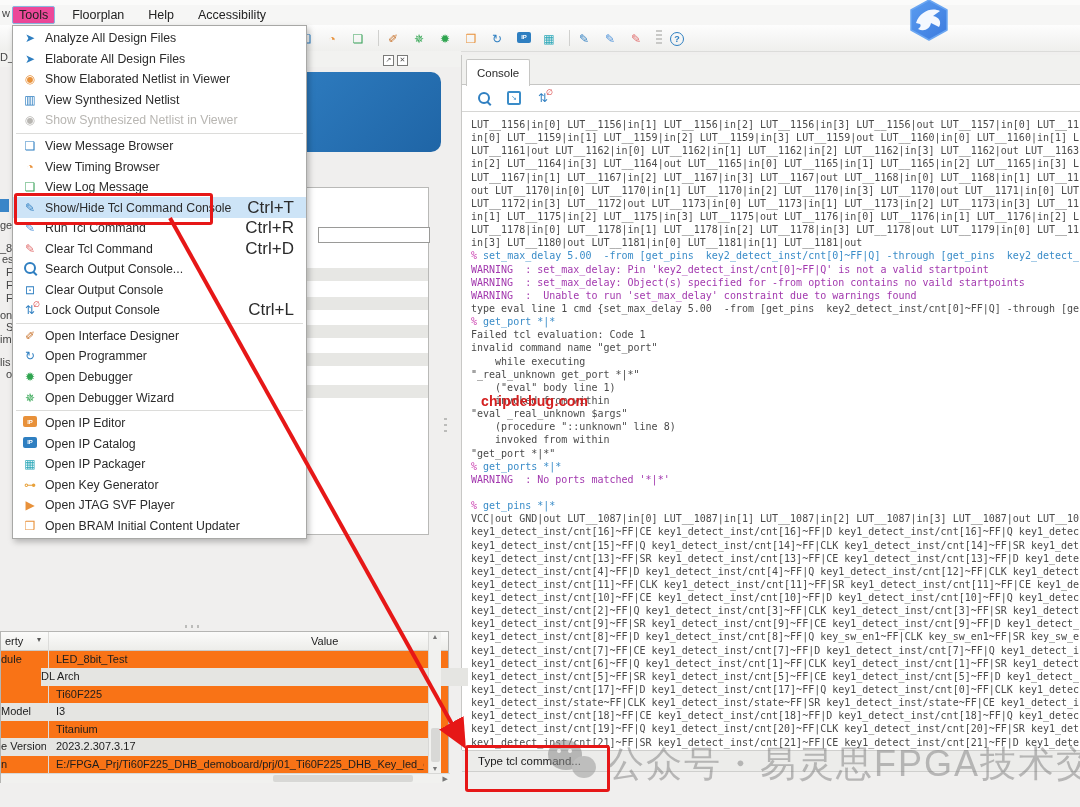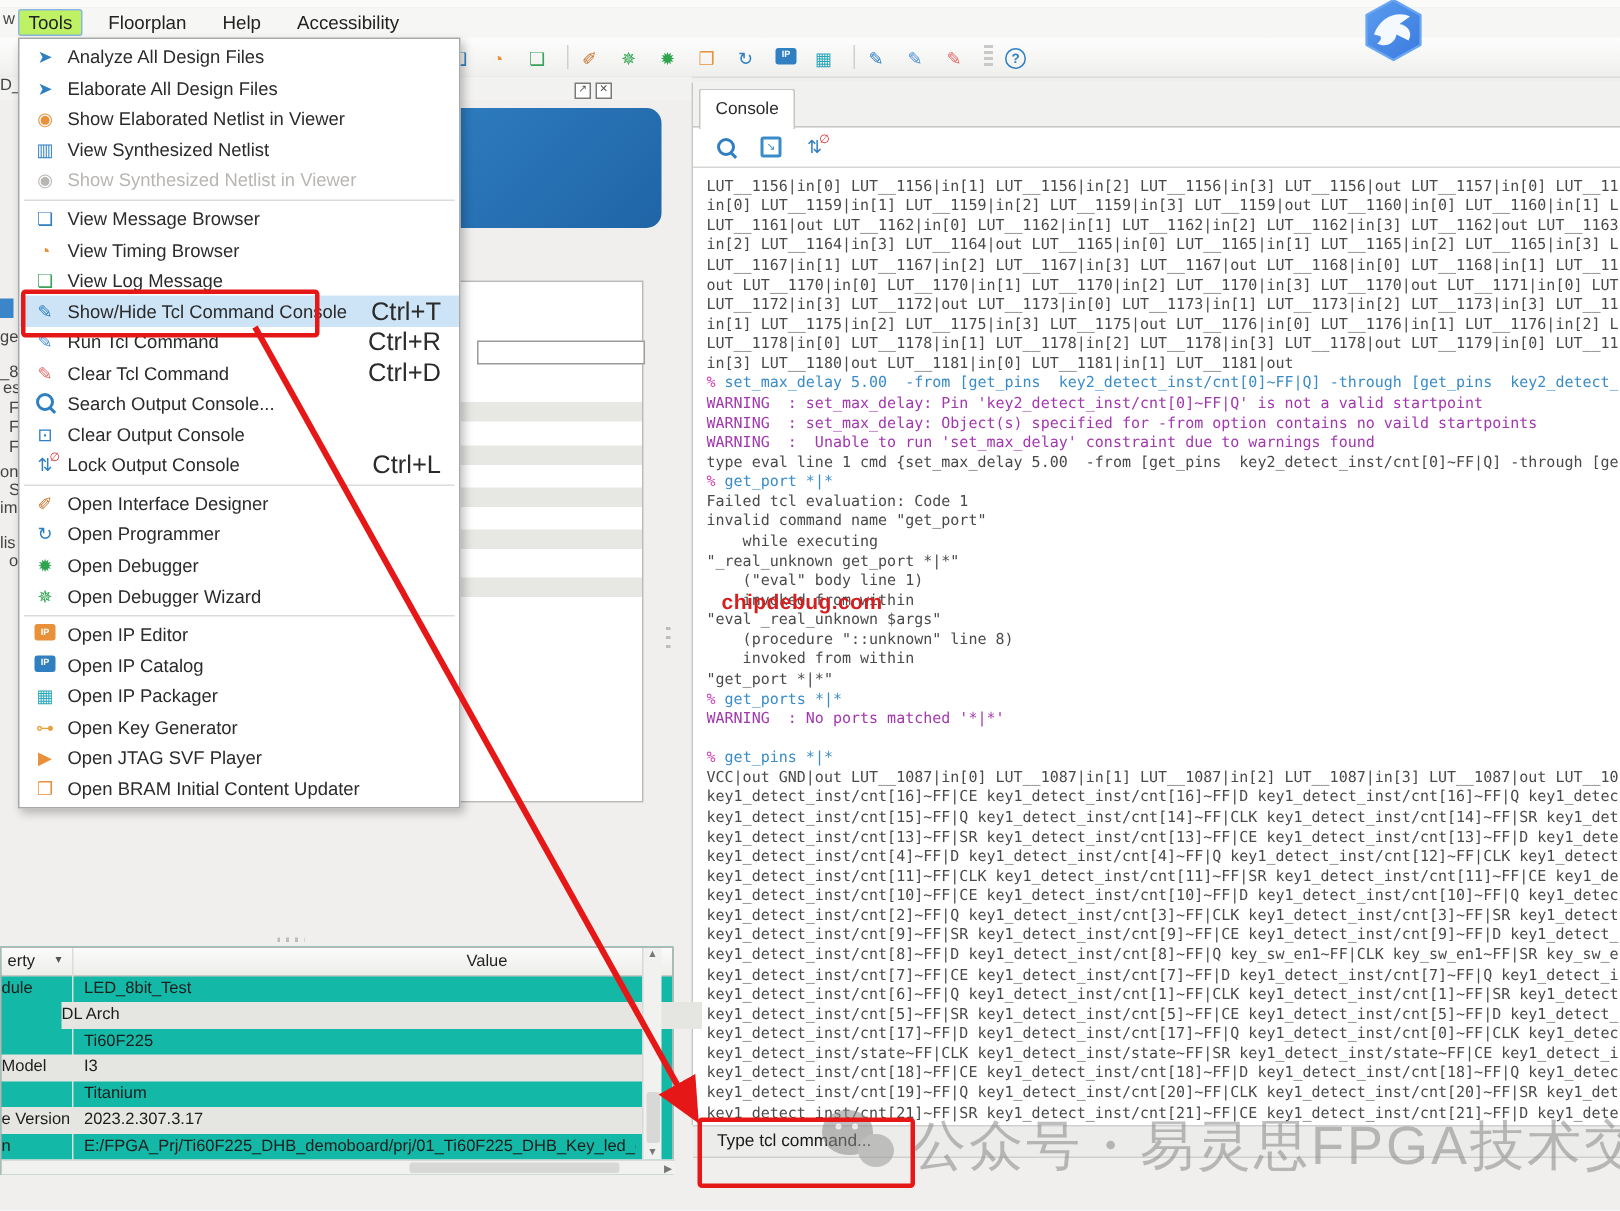--- a/index.html
+++ b/index.html
@@ -4,21 +4,21 @@
 <style>
   html,body{margin:0;padding:0;}
   .screen{position:relative;width:1080px;height:807px;background:#f0efee;overflow:hidden;
           font-family:"Liberation Sans",sans-serif;-webkit-font-smoothing:antialiased;}
   
   .strip-top{position:absolute;left:0;top:0;width:1080px;height:5px;background:#fbfbfa;border-bottom:1px solid #e6e6e4;}
   .menubar{position:absolute;left:0;top:5px;width:1080px;height:20px;background:#f6f6f5;display:flex;align-items:center;}
   .mb-frag{position:absolute;left:2px;top:2px;font-size:12px;color:#444;}
   .mb-items{display:flex;margin-left:12px;gap:10px;}
   .mb-item{font-size:12.5px;color:#222;padding:1px 6px;border:1px solid transparent;border-radius:2px;}
-  .mb-item.active{background:#bef264;border-color:#8ab6e0;}
+  .mb-item.active{background:#ec4899;border-color:#8ab6e0;}
   .toolbar{position:absolute;left:0;top:25px;width:1080px;height:26px;
            background:linear-gradient(#fdfdfd,#efefed);border-bottom:1px solid #dcdcda;}
   .tb-icons{position:absolute;left:300px;top:27px;height:22px;display:flex;align-items:center;gap:8px;}
   .tb-ic{width:18px;text-align:center;font-size:13px;}
   .tb-sep{width:1px;height:16px;background:#d0d0ce;}
   .tb-dots{width:6px;height:16px;background:repeating-linear-gradient(#c9c9c7 0 2px,transparent 2px 4px);}
   .panelstrip{position:absolute;left:0;top:51px;width:461px;height:16px;background:#f2f2f0;}
   .float-btns{position:absolute;left:383px;top:55px;display:flex;gap:3px;}
   .fbtn{width:9px;height:9px;border:1px solid #7a7a78;font-size:7px;line-height:8px;text-align:center;color:#555;background:#fff;}
   
@@ -62,21 +62,21 @@
   
   .ic-mag{display:inline-block;width:8px;height:8px;border:2px solid currentColor;border-radius:50%;position:relative;}
   .ic-mag::after{content:"";position:absolute;width:2px;height:5px;background:currentColor;left:8px;top:7px;transform:rotate(-45deg);}
   .ic-ip{display:inline-flex;width:14px;height:11px;border-radius:2px;background:currentColor;position:relative;align-items:center;justify-content:center;}
   .ic-ip::after{content:"IP";color:#fff;font-size:6px;font-weight:bold;position:absolute;}
   .ic-lock{position:relative;font-size:12px;display:inline-block;}
   .ic-lock::after{content:"∅";position:absolute;color:#d63434;font-size:8px;right:-5px;top:-3px;}
   .ic-help{display:inline-flex;width:12px;height:12px;border:1.5px solid currentColor;border-radius:50%;align-items:center;justify-content:center;font-size:9px;font-weight:bold;}
   .ic-clear{display:inline-flex;width:10px;height:10px;border:2px solid currentColor;border-radius:2px;align-items:center;justify-content:center;font-size:7px;}
   
-  .proppanel{position:absolute;left:0;top:631px;width:449px;height:152px;background:#14b8a6;border:1px solid #b5b5b3;box-sizing:border-box;}
+  .proppanel{position:absolute;left:0;top:631px;width:449px;height:152px;background:#f97316;border:1px solid #b5b5b3;box-sizing:border-box;}
   .phead{position:absolute;left:0;top:0;width:100%;height:19px;background:linear-gradient(#fbfbfa,#ededea);border-bottom:1px solid #c9c9c7;box-sizing:border-box;}
   .phead .pcol{position:absolute;left:4px;top:3px;font-size:11px;color:#222;}
   .phead .parr{position:absolute;left:36px;top:3px;font-size:8px;color:#555;}
   .phead .vcol{position:absolute;left:310px;top:3px;font-size:11px;color:#222;}
   .pcoldiv{position:absolute;left:47px;top:0;width:1px;height:141px;background:#dcdcda;}
   .prow{position:absolute;left:0;width:427px;height:17.45px;font-size:11px;color:#1d1d1d;}
   .prow.shaded{background:#e5e5e2;}
   .prow .pl{position:absolute;left:0;top:2px;width:45px;overflow:hidden;white-space:nowrap;}
   .prow .pv{position:absolute;left:55px;top:2px;white-space:nowrap;overflow:hidden;width:368px;}
   .vscroll{position:absolute;left:427px;top:0;width:13px;height:141px;background:#f1f1ef;border-left:1px solid #d8d8d6;box-sizing:border-box;}

